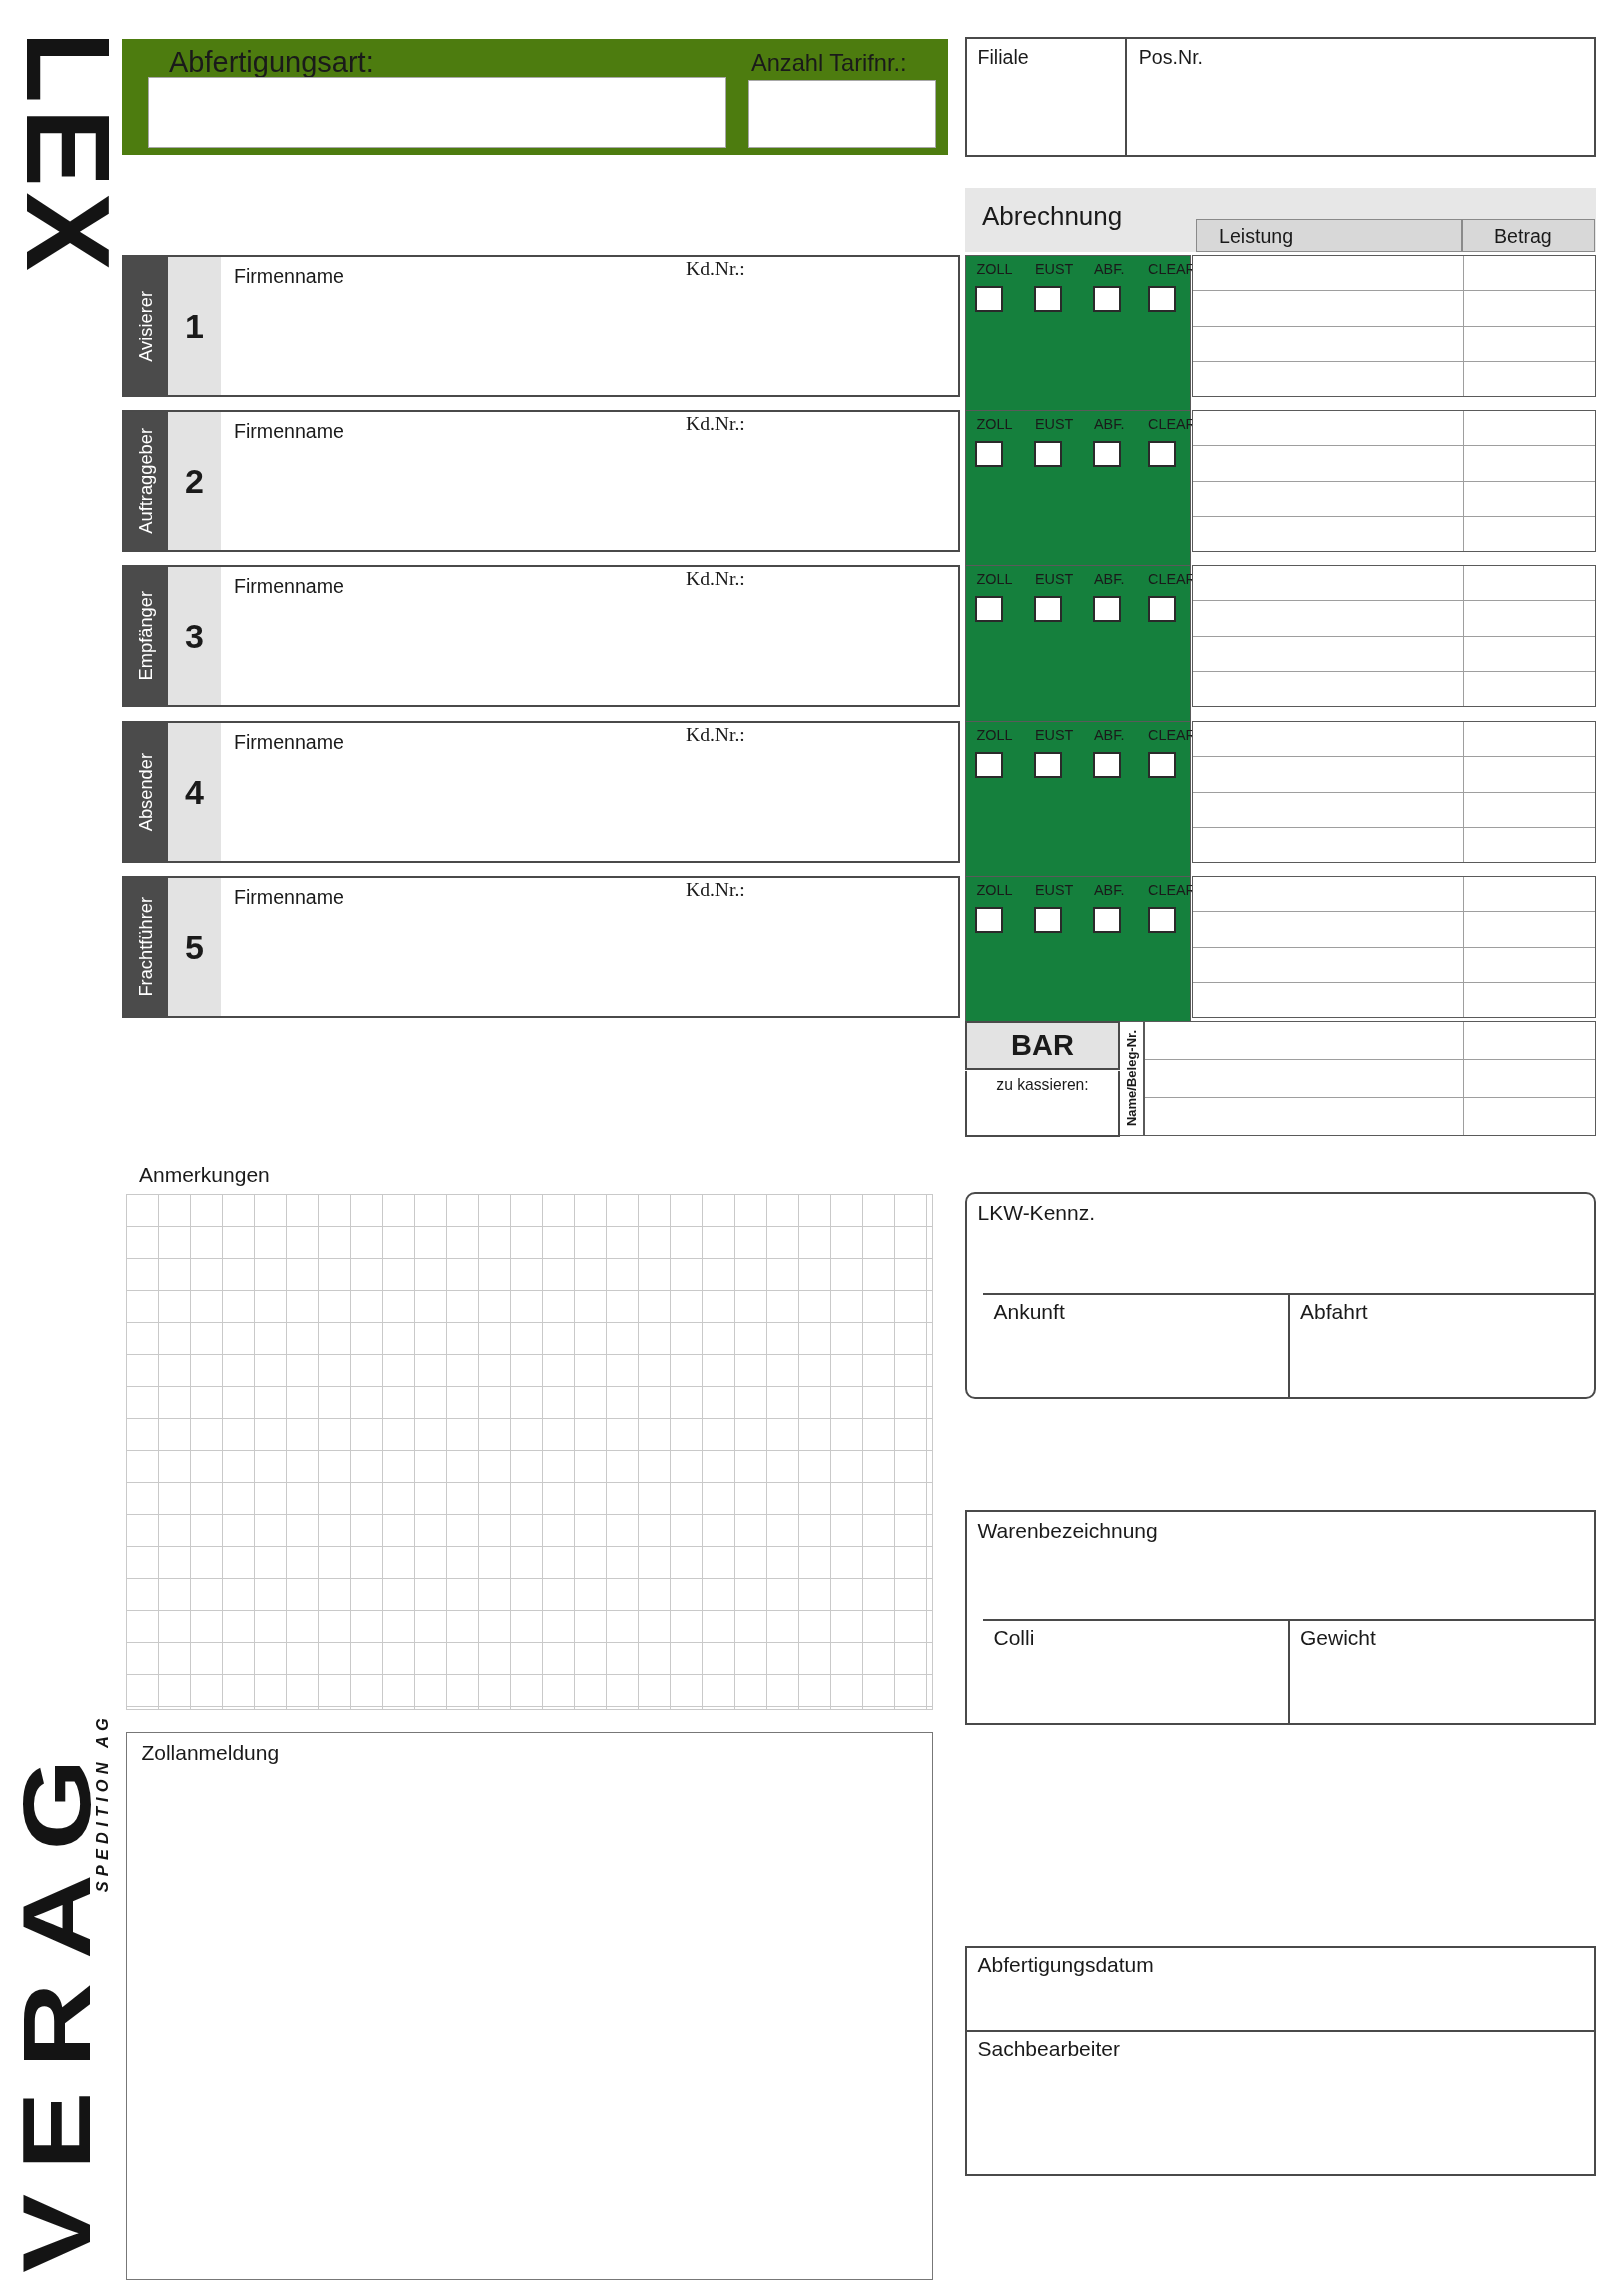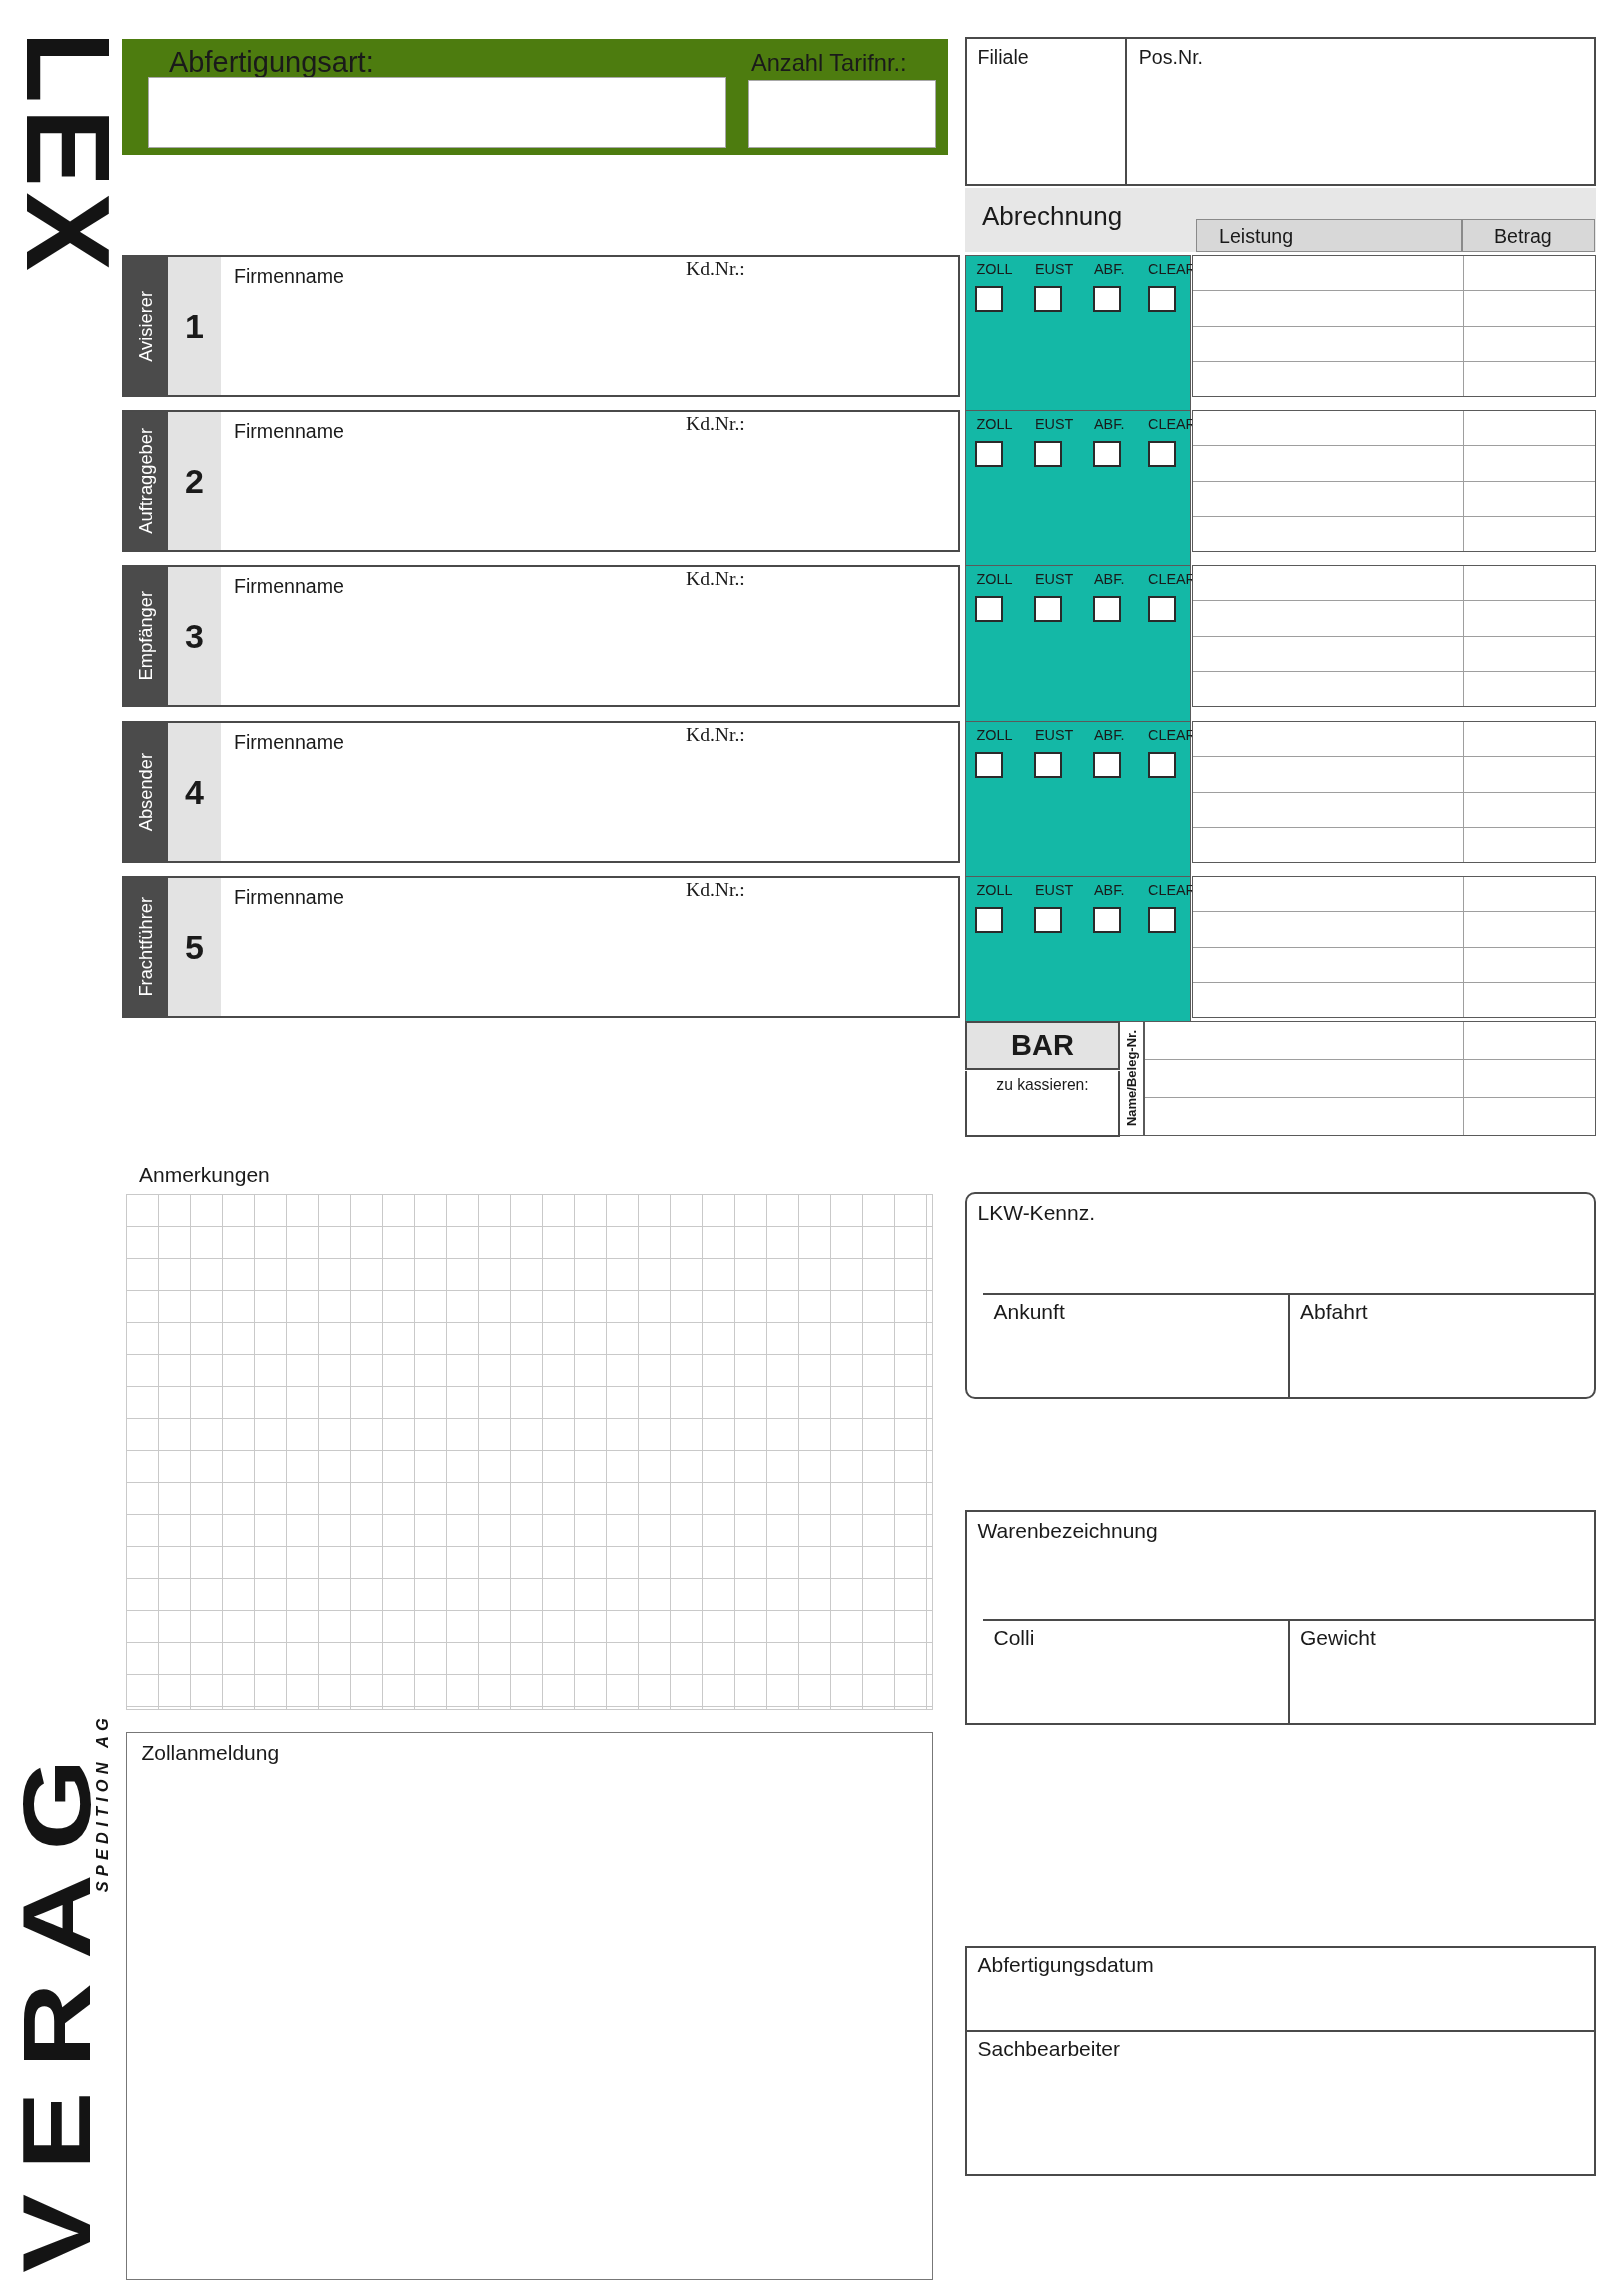--- a/index.html
+++ b/index.html
@@ -14,21 +14,21 @@
     font-size:118px; font-weight:900; letter-spacing:5.2px; line-height:0.78; color:#141414; }
 
   
   .top-band { position:absolute; left:122px; top:39px; width:826px; height:116px; background:#4d7c0f; }
   .abf-label { position:absolute; left:47px; top:6.5px; font-size:29px; }
   .abf-input { position:absolute; left:26px; top:38px; width:578px; height:71px; background:#fff; border:1.3px solid #a8a8a8; }
   .anzahl-label { position:absolute; left:629px; top:10.5px; font-size:23.6px; }
   .anzahl-input { position:absolute; left:626px; top:41px; width:188px; height:68px; background:#fff; border:1.3px solid #a8a8a8; }
 
   
-  .filiale-box { position:absolute; left:965px; top:37px; width:631px; height:149px; border:2px solid #4a4a4a; background:#fff; }
+  .filiale-box { position:absolute; left:965px; top:37px; width:631px; height:120px; border:2px solid #4a4a4a; background:#fff; }
   .filiale-cell { position:absolute; left:0; top:0; width:160px; height:100%; border-right:2px solid #4a4a4a; padding:6.5px 0 0 10.5px; font-size:19.6px; }
   .posnr-cell { position:absolute; left:160px; right:0; top:0; height:100%; padding:6.5px 0 0 11.8px; font-size:19.6px; }
 
   
   .abr-header { position:absolute; left:965px; top:188px; width:631px; height:64px; background:#e7e7e7; }
   .abr-title { position:absolute; left:17px; top:13px; font-size:26px; }
   .col-head { position:absolute; top:31px; height:33px; background:#d8d8d8; border:1.3px solid #8a8a8a; font-size:19.6px; }
   .col-head.leistung { left:231px; width:266px; padding:4.6px 0 0 22px; }
   .col-head.betrag  { left:497px; width:133px; padding:4.6px 0 0 31px; }
 
@@ -38,21 +38,21 @@
     display:flex; align-items:center; justify-content:center; }
   .role-strip .vtext-up { font-size:18.3px; }
   .num-col { position:absolute; left:44px; top:0; width:53px; height:100%; background:#e3e3e3;
     display:flex; align-items:center; justify-content:center; font-size:34px; font-weight:700; }
   .party-content { position:absolute; left:97px; right:0; top:0; height:100%; background:#fff; }
   .lbl { position:absolute; font-size:19.6px; }
   .lbl.firmenname { left:13px; top:7.9px; }
   .lbl.kdnr { left:465px; top:1px;font-family:Liberation Serif, serif; }
 
   
-  .cb-panel { position:absolute; left:965px; width:226px; height:175px; border:1.3px solid #5a5a5a; background:#14b8a6; }
+  .cb-panel { position:absolute; left:965px; width:226px; height:175px; border:1.3px solid #5a5a5a; background:#15803d; }
   .cb-lbl { position:absolute; top:5.2px; font-size:14.4px; }
   .cb-box { position:absolute; top:30px; width:27.5px; height:26px; border:2px solid #2a2a2a; background:#fff; }
 
   
   .mini-table { position:absolute; left:1192px; width:404px; height:142px; border:1.3px solid #5a5a5a; background:#fff;
     display:flex; flex-direction:column; }
   .trow { flex:1; display:flex; }
   .trow + .trow { border-top:1.3px solid #9e9e9e; }
   .tc-l { width:271px; border-right:1.3px solid #9e9e9e; }
   .tc-b { flex:1; }

